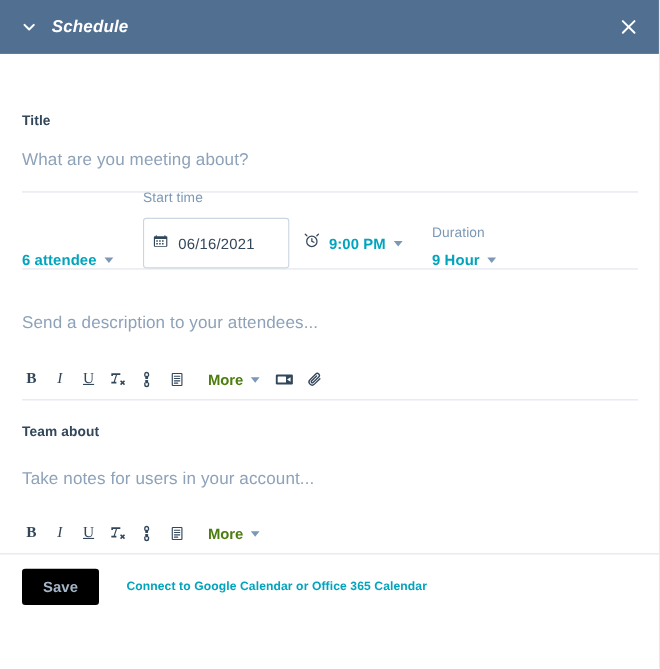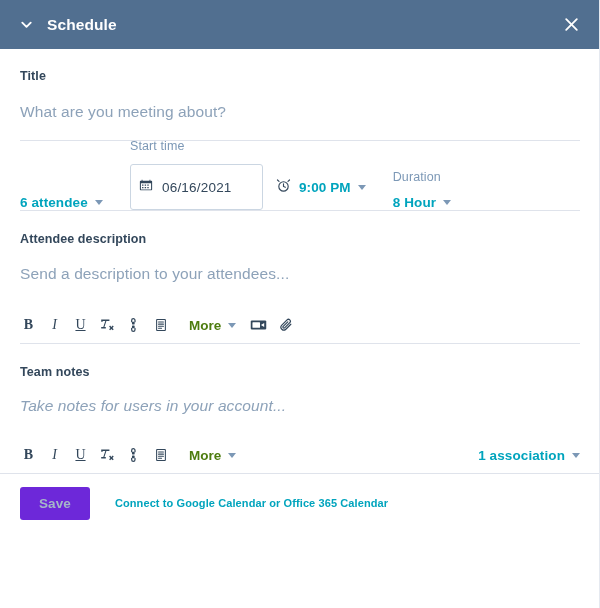--- a/index.html
+++ b/index.html
@@ -25,20 +25,21 @@
   }
 
   
   .header {
     height: 49px;
     background: #516f90;
     display: flex;
     align-items: center;
     padding: 0 18px 0 17px;
     box-sizing: border-box;
+    font-style: italic;
   }
   .header-chevron {
     width: 18px;
     height: 18px;
     display: flex;
     align-items: center;
     justify-content: center;
     margin-right: 12px;
     cursor: pointer;
   }
@@ -87,21 +88,22 @@
     letter-spacing: 0.1px;
   }
   .placeholder {
     font-size: 15.5px;
     color: #8da2b9;
     letter-spacing: 0.1px;
   }
 
   
   .title-block {
-    padding: 20px 20px 0 20px;
+    padding: 32px 20px 0 20px;
+    margin-top: 22px;
   }
   .title-input {
     margin-top: 20px;
     margin-bottom: 19px;
     cursor: text;
   }
 
   
   .meta-row {
     display: flex;
@@ -169,21 +171,21 @@
 
   
   .section {
     padding: 21px 20px 0 20px;
   }
   .section .placeholder {
     display: block;
     margin-top: 19px;
     cursor: text;
   }
-  .section-notes .placeholder { margin-top: 18px; font-style: italic; }
+  .section-notes .placeholder { margin-top: 28px; }
 
   
   .toolbar {
     display: flex;
     align-items: center;
     padding: 0 20px;
     height: 36px;
   }
   .toolbar-1 { margin-top: 24px; }
   .toolbar-2 { margin-top: 22px; }
@@ -230,21 +232,21 @@
   .tb-spacer { flex: 1; }
 
   
   .footer {
     display: flex;
     align-items: center;
     padding: 0 20px;
     height: 58px;
   }
   .save-btn {
-    background: #6d28d9;
+    background: #000000;
     color: #a5b6c8;
     border: none;
     border-radius: 3px;
     font-size: 13.5px;
     font-weight: bold;
     font-family: "Liberation Sans", sans-serif;
     padding: 9px 19px;
     cursor: default;
     letter-spacing: 0.1px;
   }
@@ -327,30 +329,29 @@
               <span>9:00 PM</span>
               <i class="caret"></i>
             </span>
           </span>
         </span>
       </div>
 
       <div class="meta-col col-duration">
         <span class="sub-label">Duration</span>
         <span class="teal-link">
-          <span>8 Hour</span>
+          <span>9 Hour</span>
           <i class="caret"></i>
         </span>
       </div>
 
     </div>
     <div class="divider"></div>
 
     <div class="section section-desc">
-      <div class="field-label">Attendee description</div>
       <span class="placeholder">Send a description to your attendees...</span>
     </div>
 
     <div class="toolbar toolbar-1">
       <span class="tb-icon">
           <span class="tb-text-b">B</span>
         </span>
       <span class="tb-icon">
           <span class="tb-text-i">I</span>
         </span>
@@ -393,21 +394,21 @@
       </span>
       <span class="tb-icon">
         <svg width="15" height="16" viewBox="0 0 16 16" fill="none" stroke="#33475b" stroke-width="1.3" stroke-linecap="round" stroke-linejoin="round">
             <path d="M12.6 7.2l-5.3 5.3a3 3 0 0 1-4.3-4.3l5.6-5.6a2 2 0 0 1 2.9 2.9l-5.5 5.5a1 1 0 0 1-1.5-1.5l4.9-4.9"></path>
           </svg>
       </span>
     </div>
     <div class="divider"></div>
 
     <div class="section section-notes">
-      <div class="field-label">Team notes</div>
+      <div class="field-label">Team about</div>
       <span class="placeholder">Take notes for users in your account...</span>
     </div>
 
     <div class="toolbar toolbar-2">
       <span class="tb-icon">
           <span class="tb-text-b">B</span>
         </span>
       <span class="tb-icon">
           <span class="tb-text-i">I</span>
         </span>
@@ -435,24 +436,20 @@
             <line x1="5.2" y1="7" x2="10.8" y2="7" stroke-linecap="round"></line>
             <line x1="5.2" y1="9.4" x2="10.8" y2="9.4" stroke-linecap="round"></line>
             <line x1="5.2" y1="11.8" x2="8.6" y2="11.8" stroke-linecap="round"></line>
           </svg>
       </span>
       <span class="tb-more">
         <span>More</span>
         <i class="caret"></i>
       </span>
       <span class="tb-spacer"></span>
-      <span class="teal-link">
-        <span>1 association</span>
-        <i class="caret"></i>
-      </span>
     </div>
 
     <div class="divider-full"></div>
 
     <div class="footer">
       <button class="save-btn">Save</button>
       <span class="connect-link">Connect to Google Calendar or Office 365 Calendar</span>
     </div>
 
   </div>

